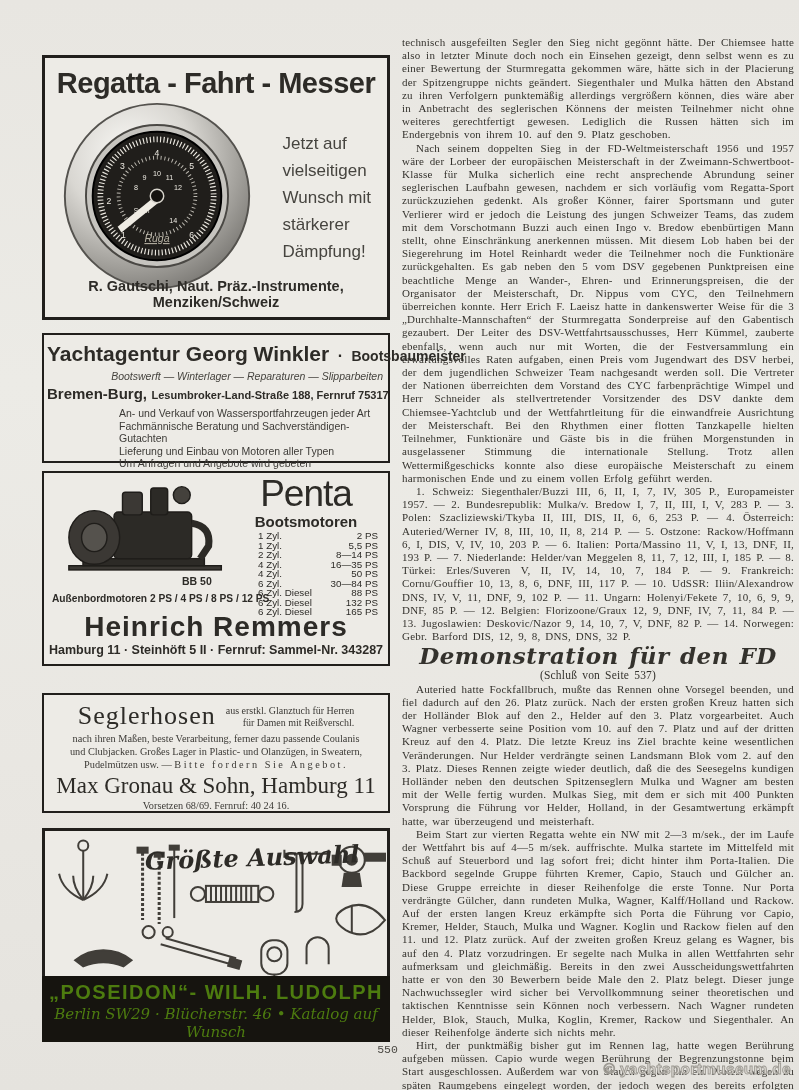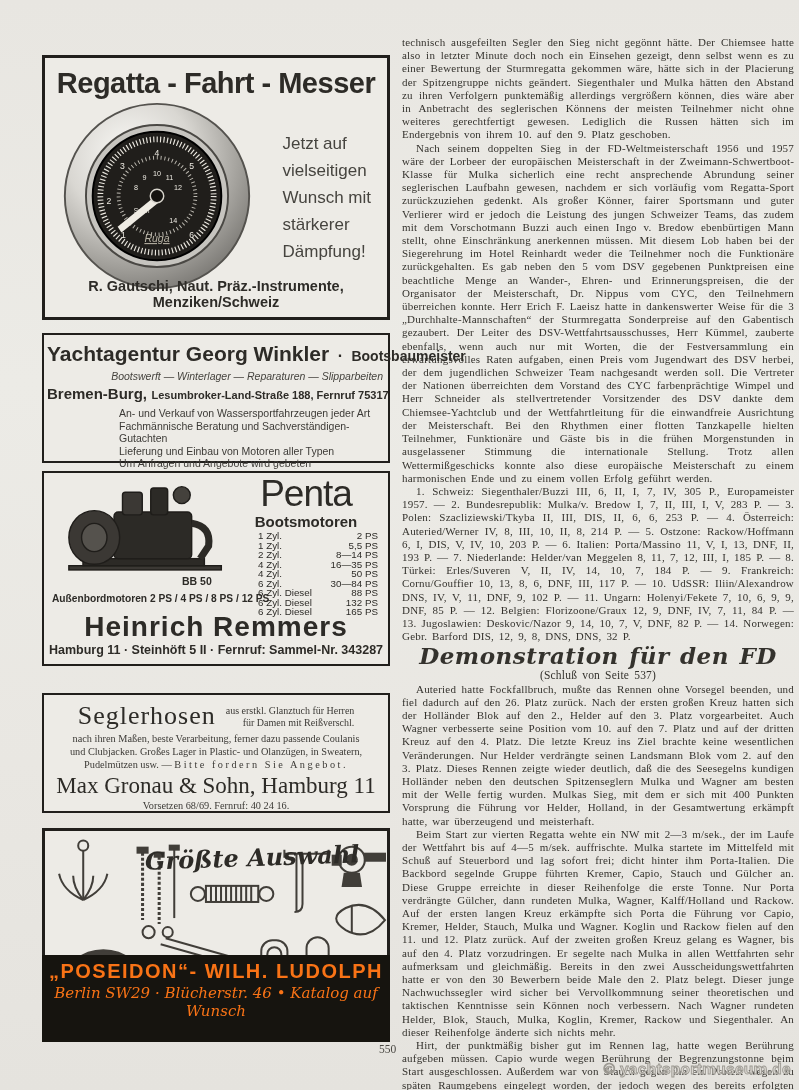--- a/index.html
+++ b/index.html
@@ -45,35 +45,35 @@
   .seg-side{font-size:10px;line-height:12px;margin-left:10px;margin-top:4px;color:#3c3a36;text-align:right;}
   .seg-body{text-align:center;font-size:10.3px;line-height:12.8px;margin-top:2px;color:#3c3a36;}
   .seg-spaced{letter-spacing:2.5px;}
   .gronau{ text-align:center;font-size:23px;margin-top:2px;}
   .gronau-sub{text-align:center;font-size:10.3px;margin-top:1px;color:#3c3a36;}
   
   .ad5{top:828px;height:214px;}
   .pos-art{position:relative;height:152px;}
   .pos-headline{position:absolute;top:12px;right:28px;font-family:"DejaVu Serif","Liberation Serif",serif;
                 font-style:italic;font-weight:bold;font-size:24px;transform:rotate(-2deg);}
-  .pos-bar{position:absolute;left:-3px;right:-3px;bottom:-3px;background:#16140f;color:#f97316;
-           text-align:center;padding:5px 0 22px;}
+  .pos-bar{position:absolute;left:-3px;right:-3px;bottom:-3px;background:#16140f;color:#4d7c0f;
+           text-align:center;padding:5px 0 1px;}
   .pos-company{font-weight:bold;font-size:20px;letter-spacing:1.5px;}
   .pos-address{font-family:"DejaVu Serif","Liberation Serif",serif;font-style:italic;font-size:15px;margin-top:1px;}
   
   .article{position:absolute;left:402px;top:36px;width:392px;text-align:justify;
            font-family:"Liberation Serif","DejaVu Serif",serif;font-size:11px;line-height:13.2px;
            letter-spacing:.2px;word-spacing:2px;color:#34322d;}
   .article p{margin:0;}
   .indent{text-indent:14px;}
   .fd-heading{text-align:center;text-indent:0;font-family:"DejaVu Serif",serif;font-style:italic;font-weight:bold;
               font-size:23px;line-height:26px;margin:8px 0 2px;letter-spacing:.5px;}
   .fd-sub{text-align:center;font-size:11.5px;margin-bottom:6px;}
   
-  .page-number{position:absolute;top:1043px;left:0;width:775px;text-align:center;font-family:Liberation Serif, serif;font-size:11.5px;color:#4a4843;}
+  .page-number{position:absolute;top:1043px;left:0;width:775px;text-align:center;font-family:Liberation Mono, monospace;font-size:11.5px;color:#4a4843;}
   .watermark{position:absolute;top:1060px;right:8px;font-weight:bold;font-size:15.5px;color:#dbd8d2;
              -webkit-text-stroke:.9px #9d9a93;letter-spacing:.3px;}
 </style>
 </head>
 <body>
 
 <div class="page">
 
   <section class="ad ad1">
     <div class="ad1-title">Regatta - Fahrt - Messer</div>

